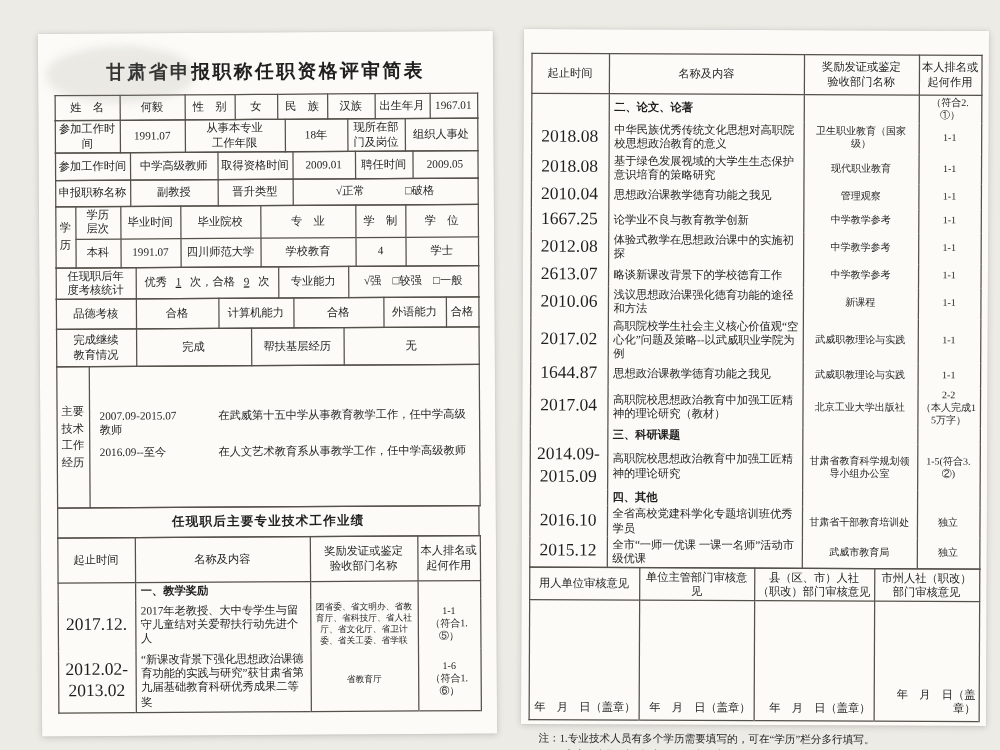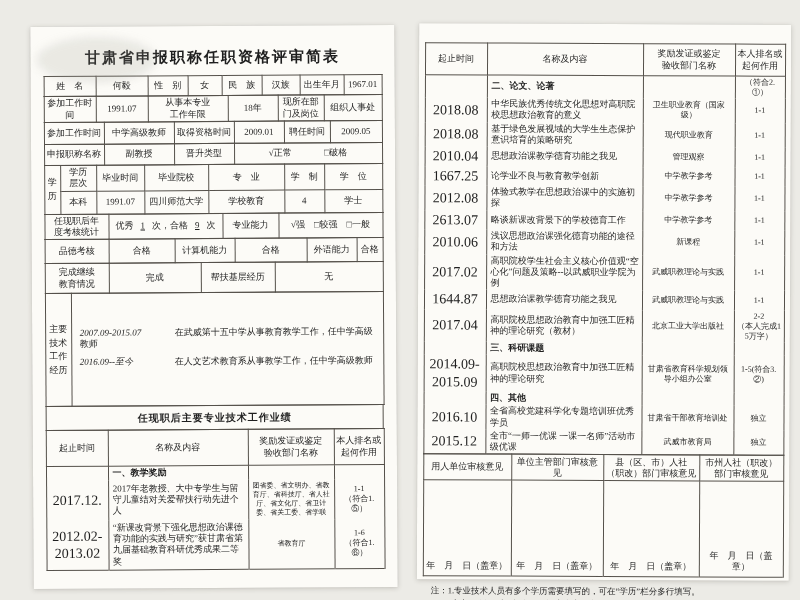--- a/index.html
+++ b/index.html
@@ -44,24 +44,24 @@
   .c-rank{font-size:8px;}
   .c-date{font-size:14px;}
   tr.section td.c-content{font-weight:bold;}
 
   .barrow{
     width:336px;margin:-1px auto 0 auto;border:1px solid #55514b;height:23px;
     line-height:23px;text-align:center;font-weight:bold;font-size:10px;letter-spacing:1px;
   }
   .exp-cell{vertical-align:top;text-align:left;padding:34px 4px 0 8px;}
   .exp-line{margin-bottom:6px;font-size:9px;}
-  .exp-time{display:inline-block;width:95px;font-style:italic;}
+  .exp-time{display:inline-block;width:95px;}
   .u{text-decoration:underline;padding:0 7px;}
   .chk-wrap{display:flex;justify-content:space-evenly;align-items:center;}
-  .review-body td{height:90px;vertical-align:bottom;padding-bottom:4px;font-size:9px;}
+  .review-body td{height:90px;vertical-align:bottom;padding-bottom:4px;font-size:9px;text-align:right;}
   .notes{margin:8px 0 0 14px;font-size:8.5px;line-height:1.5;color:#262626;}
   .notes .n2{padding-left:14px;}
 </style>
 </head>
 <body>
 
 <div class="page" id="page1">
   <div class="smudge" style="left:6px;top:10px;width:120px;height:46px;background:rgba(150,148,140,.18);"></div>
   <div class="title">甘肃省申报职称任职资格评审简表</div>
 

